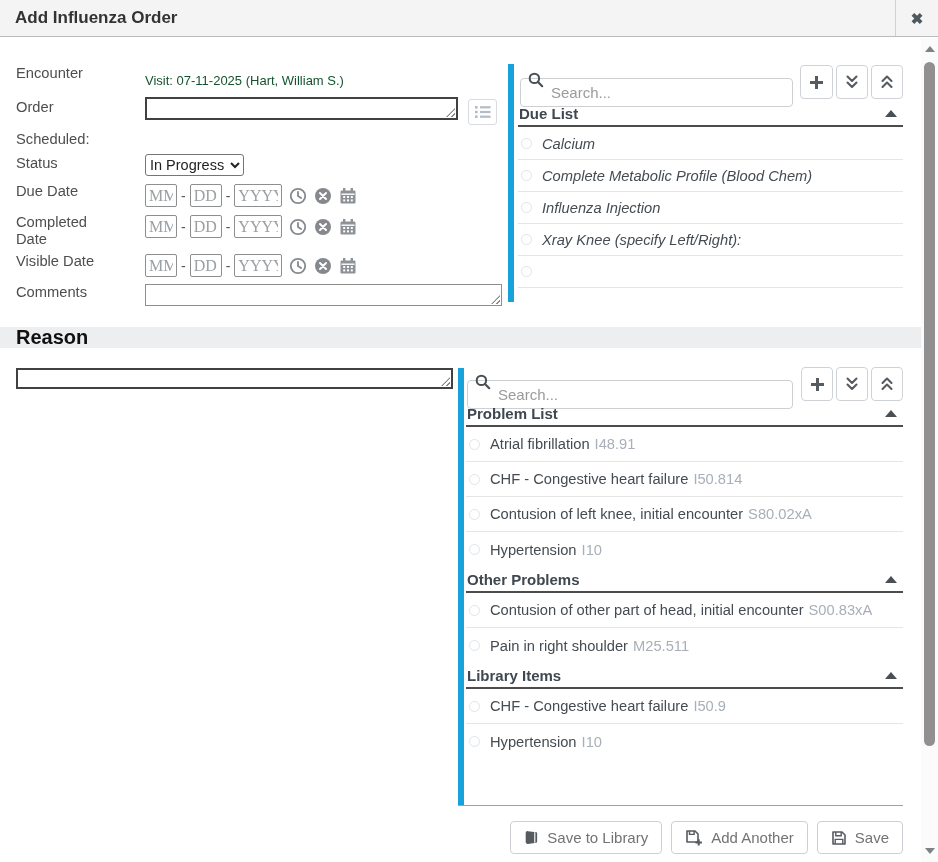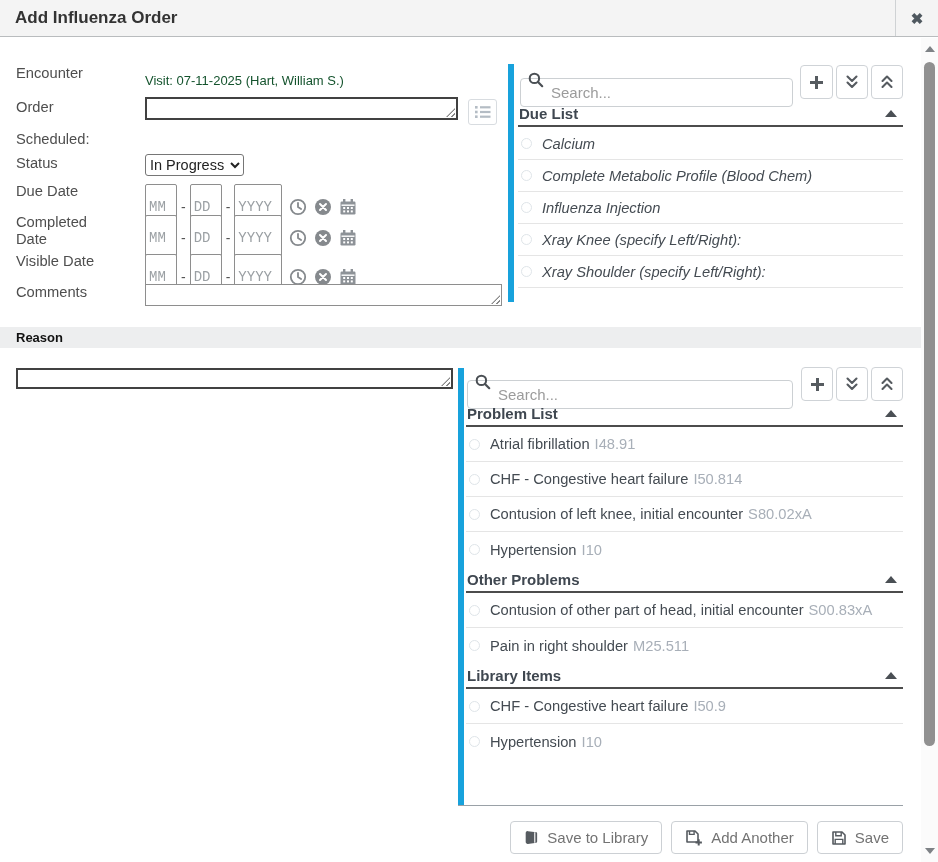--- a/index.html
+++ b/index.html
@@ -22,29 +22,29 @@
   .textbox{background:#fff;border:2px solid #414141;box-sizing:border-box;position:absolute;}
   .grabber{position:absolute;right:1px;bottom:1px;width:9px;height:9px;
     background:repeating-linear-gradient(135deg,transparent 0 2px,#8a8a8a 2px 3.6px);
     clip-path:polygon(100% 0,100% 100%,0 100%);}
   .order-box{left:145px;top:97px;width:313px;height:23px;}
   .reason-box{left:16px;top:368px;width:437px;height:21px;}
   .comments-box{left:145px;top:284px;width:357px;height:22px;border:1px solid #8e8e8e;}
   .iconbtn-light{left:468px;top:99px;width:27px;height:24px;border:1px solid #d8dce0;border-radius:3px;background:#fff;display:flex;align-items:center;justify-content:center;cursor:pointer;}
   select.status{left:145px;top:154px;width:99px;height:22px;position:absolute;font-size:14.5px;color:#222;border:1px solid #767676;border-radius:3px;background:#fff;font-family:"Liberation Sans",sans-serif;}
   .dategroup{left:145px;display:flex;align-items:center;gap:4px;}
-  .dategroup input{border:1px solid #8e8e8e;border-radius:2px;height:19px;font-size:14px;color:#333;padding:12px 3px;box-sizing:content-box;font-family:Liberation Mono, monospace;}
+  .dategroup input{border:1px solid #8e8e8e;border-radius:2px;height:19px;font-size:16px;color:#333;padding:1px 3px;box-sizing:content-box;font-family:Liberation Serif, serif;}
   .dategroup input::placeholder{color:#9ba0a4;}
   .din-mm{width:24px;}.din-dd{width:24px;}.din-yy{width:40px;}
   .dash{color:#555;font-size:14px;}
   .dicon{width:18px;height:18px;display:inline-flex;margin-left:3px;cursor:pointer;}
 
   
   .reason-band{left:0;top:327px;width:921px;height:21px;background:#edeeef;display:flex;align-items:center;}
-  .reason-band span{font-size:13px;font-weight:bold;color:#111;padding-left:16px;}
+  .reason-band span{font-size:20px;font-weight:bold;color:#111;padding-left:16px;}
 
   
   .bluebar{width:6px;background:#18a2dc;}
   .search-wrap{position:absolute;height:29px;}
   .search-wrap input{width:100%;height:100%;box-sizing:border-box;border:1px solid #ccd0d3;border-radius:4px;padding:0 6px 0 30px;font-size:15px;color:#333;font-family:"Liberation Sans",sans-serif;margin-top:12px;}
   .search-wrap input::placeholder{color:#9b9b9b;}
   .search-ico{position:absolute;left:8px;top:6px;}
   .sqbtn{position:absolute;width:30px;height:32px;border:1px solid #cfd3d7;border-radius:4px;background:#fff;display:flex;align-items:center;justify-content:center;cursor:pointer;}
   .sec-header{display:flex;align-items:center;justify-content:space-between;box-sizing:border-box;border-bottom:2px solid #4c4c4c;padding:2px 6px 3px 1px;cursor:pointer;}
   .sec-header .sec-title{font-size:15px;font-weight:bold;color:#3f4750;}
@@ -262,21 +262,20 @@
     <div class="list-row">
       <span class="radio-dot"></span>
       <span class="item-text">Influenza Injection</span>
     </div>
     <div class="list-row">
       <span class="radio-dot"></span>
       <span class="item-text">Xray Knee (specify Left/Right):</span>
     </div>
     <div class="list-row">
       <span class="radio-dot"></span>
-      <span class="item-text">Xray Shoulder (specify Left/Right):</span>
     </div>
   </div>
 
 <div class="abs reason-band">
   <span>Reason</span>
 </div>
 <div class="textbox reason-box">
     <span class="grabber"></span>
   </div>
 

